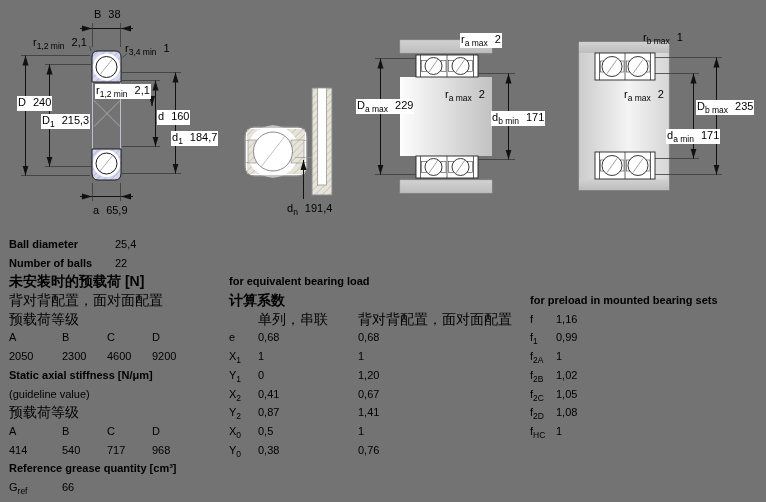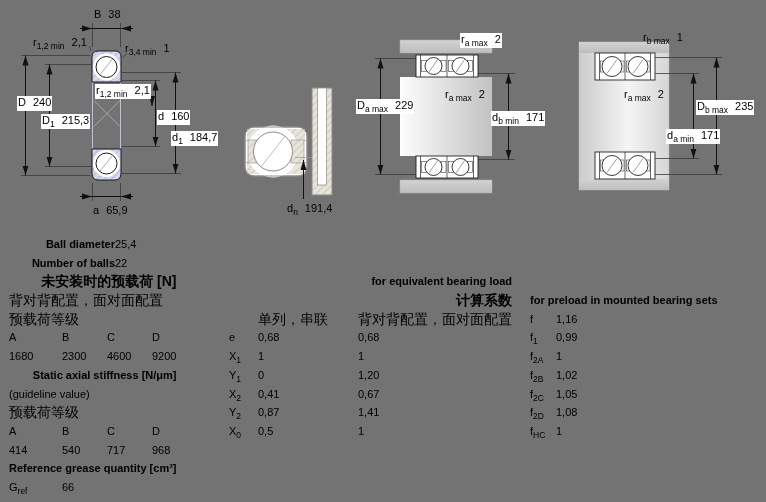--- a/index.html
+++ b/index.html
@@ -9,21 +9,21 @@
   .xl{stroke:#3a3a3a;stroke-width:0.8;fill:none;}
   .dl{stroke:#111;stroke-width:1;fill:none;}
   
   .dim{position:absolute;font-size:11px;line-height:13px;white-space:nowrap;color:#000;}
   .dim sub{font-size:8.5px;line-height:1;}
   .dim .val{margin-left:7px;}
   .bg{background:#fff;padding:0 1px;}
   
   .col{position:absolute;white-space:nowrap;}
   .r{height:18.7px;line-height:18.7px;white-space:nowrap;}
-  .b{font-weight:700;text-align:right;}
+  .b{font-weight:700;}
   .zh{font-size:14px;}
   .lw{display:inline-block;width:106px;}
   .ca{display:inline-block;width:53px;}
   .cb{display:inline-block;width:45px;}
   .ml{display:inline-block;width:29px;}
   .m1{display:inline-block;width:100px;}
   .pl{display:inline-block;width:26px;}
   sub{font-size:8.5px;}
 </style>
 </head>
@@ -229,40 +229,41 @@
   <div class="dim bg" style="left:696px;top:100px"><span>D</span><sub>b max</sub><span class="val">235</span></div>
   <div class="dim bg" style="left:666px;top:129px"><span>d</span><sub>a min</sub><span class="val">171</span></div>
 
   <div class="col" style="left:9px;top:235px">
     <div class="r"><span class="lw b">Ball diameter</span><span>25,4</span></div>
     <div class="r"><span class="lw b">Number of balls</span><span>22</span></div>
     <div class="r zh b">未安装时的预载荷 [N]</div>
     <div class="r zh">背对背配置，面对面配置</div>
     <div class="r zh">预载荷等级</div>
     <div class="r"><span class="ca">A</span><span class="cb">B</span><span class="cb">C</span><span>D</span></div>
-    <div class="r"><span class="ca">1680</span><span class="cb">2300</span><span class="cb">4600</span><span>9200</span></div>
+    <div class="r"><span class="ca">2050</span><span class="cb">2300</span><span class="cb">4600</span><span>9200</span></div>
     <div class="r b">Static axial stiffness [N/μm]</div>
     <div class="r">(guideline value)</div>
     <div class="r zh">预载荷等级</div>
     <div class="r"><span class="ca">A</span><span class="cb">B</span><span class="cb">C</span><span>D</span></div>
     <div class="r"><span class="ca">414</span><span class="cb">540</span><span class="cb">717</span><span>968</span></div>
     <div class="r b">Reference grease quantity [cm³]</div>
     <div class="r"><span class="ca"><span>G</span><sub>ref</sub></span><span>66</span></div>
   </div>
 
   <div class="col" style="left:229px;top:272.4px">
     <div class="r b">for equivalent bearing load</div>
     <div class="r zh b">计算系数</div>
     <div class="r zh"><span class="ml"></span><span class="m1">单列，串联</span><span>背对背配置，面对面配置</span></div>
     <div class="r"><span class="ml"><span>e</span><sub></sub></span><span class="m1">0,68</span><span>0,68</span></div>
     <div class="r"><span class="ml"><span>X</span><sub>1</sub></span><span class="m1">1</span><span>1</span></div>
     <div class="r"><span class="ml"><span>Y</span><sub>1</sub></span><span class="m1">0</span><span>1,20</span></div>
     <div class="r"><span class="ml"><span>X</span><sub>2</sub></span><span class="m1">0,41</span><span>0,67</span></div>
     <div class="r"><span class="ml"><span>Y</span><sub>2</sub></span><span class="m1">0,87</span><span>1,41</span></div>
     <div class="r"><span class="ml"><span>X</span><sub>0</sub></span><span class="m1">0,5</span><span>1</span></div>
+    <div class="r"><span class="ml"><span>Y</span><sub>0</sub></span><span class="m1">0,38</span><span>0,76</span></div>
   </div>
 
   <div class="col" style="left:530px;top:291.1px">
     <div class="r b">for preload in mounted bearing sets</div>
     <div class="r"><span class="pl"><span>f</span><sub></sub></span><span>1,16</span></div>
     <div class="r"><span class="pl"><span>f</span><sub>1</sub></span><span>0,99</span></div>
     <div class="r"><span class="pl"><span>f</span><sub>2A</sub></span><span>1</span></div>
     <div class="r"><span class="pl"><span>f</span><sub>2B</sub></span><span>1,02</span></div>
     <div class="r"><span class="pl"><span>f</span><sub>2C</sub></span><span>1,05</span></div>
     <div class="r"><span class="pl"><span>f</span><sub>2D</sub></span><span>1,08</span></div>

